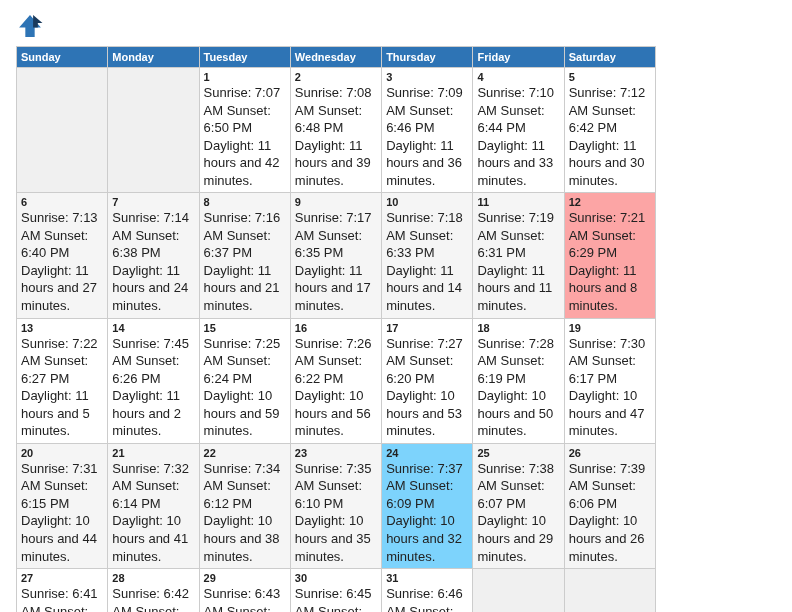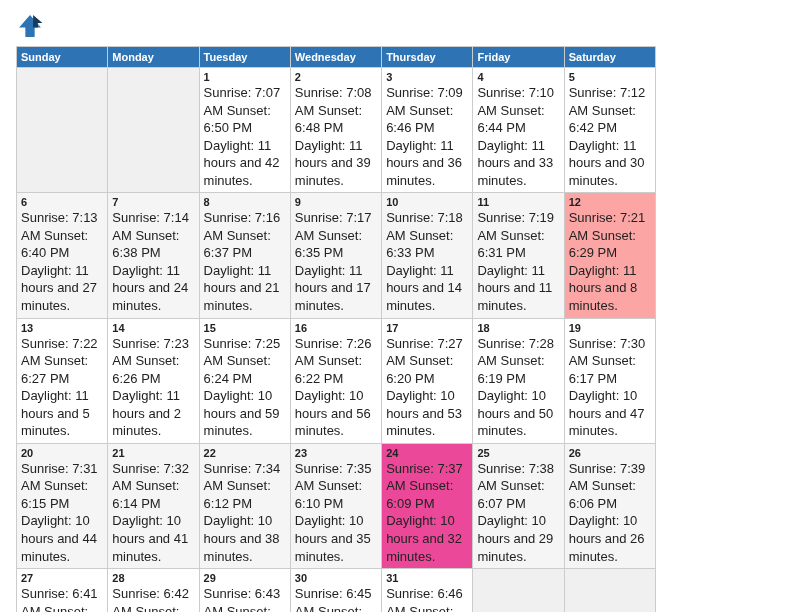--- a/index.html
+++ b/index.html
@@ -212,21 +212,21 @@
         </tr>
         <tr>
           <td style="background: rgb(255, 255, 255); margin-left: 22px;">
             <span class="day-num">13</span>
             <div class="day-info">Sunrise: 7:22 AM
 Sunset: 6:27 PM
 Daylight: 11 hours and 5 minutes.</div>
           </td>
           <td style="background: rgb(255, 255, 255);">
             <span class="day-num">14</span>
-            <div class="day-info">Sunrise: 7:23 AM
+            <div class="day-info">Sunrise: 7:45 AM
 Sunset: 6:26 PM
 Daylight: 11 hours and 2 minutes.</div>
           </td>
           <td style="background: rgb(255, 255, 255);">
             <span class="day-num">15</span>
             <div class="day-info">Sunrise: 7:25 AM
 Sunset: 6:24 PM
 Daylight: 10 hours and 59 minutes.</div>
           </td>
           <td style="background: rgb(255, 255, 255);">
@@ -272,21 +272,21 @@
             <div class="day-info">Sunrise: 7:34 AM
 Sunset: 6:12 PM
 Daylight: 10 hours and 38 minutes.</div>
           </td>
           <td style="background: rgb(245, 245, 245);">
             <span class="day-num">23</span>
             <div class="day-info">Sunrise: 7:35 AM
 Sunset: 6:10 PM
 Daylight: 10 hours and 35 minutes.</div>
           </td>
-          <td style="background: #ec4899;">
+          <td style="background: #7dd3fc;">
             <span class="day-num">24</span>
             <div class="day-info">Sunrise: 7:37 AM
 Sunset: 6:09 PM
 Daylight: 10 hours and 32 minutes.</div>
           </td>
           <td style="background: rgb(245, 245, 245);">
             <span class="day-num">25</span>
             <div class="day-info">Sunrise: 7:38 AM
 Sunset: 6:07 PM
 Daylight: 10 hours and 29 minutes.</div>

